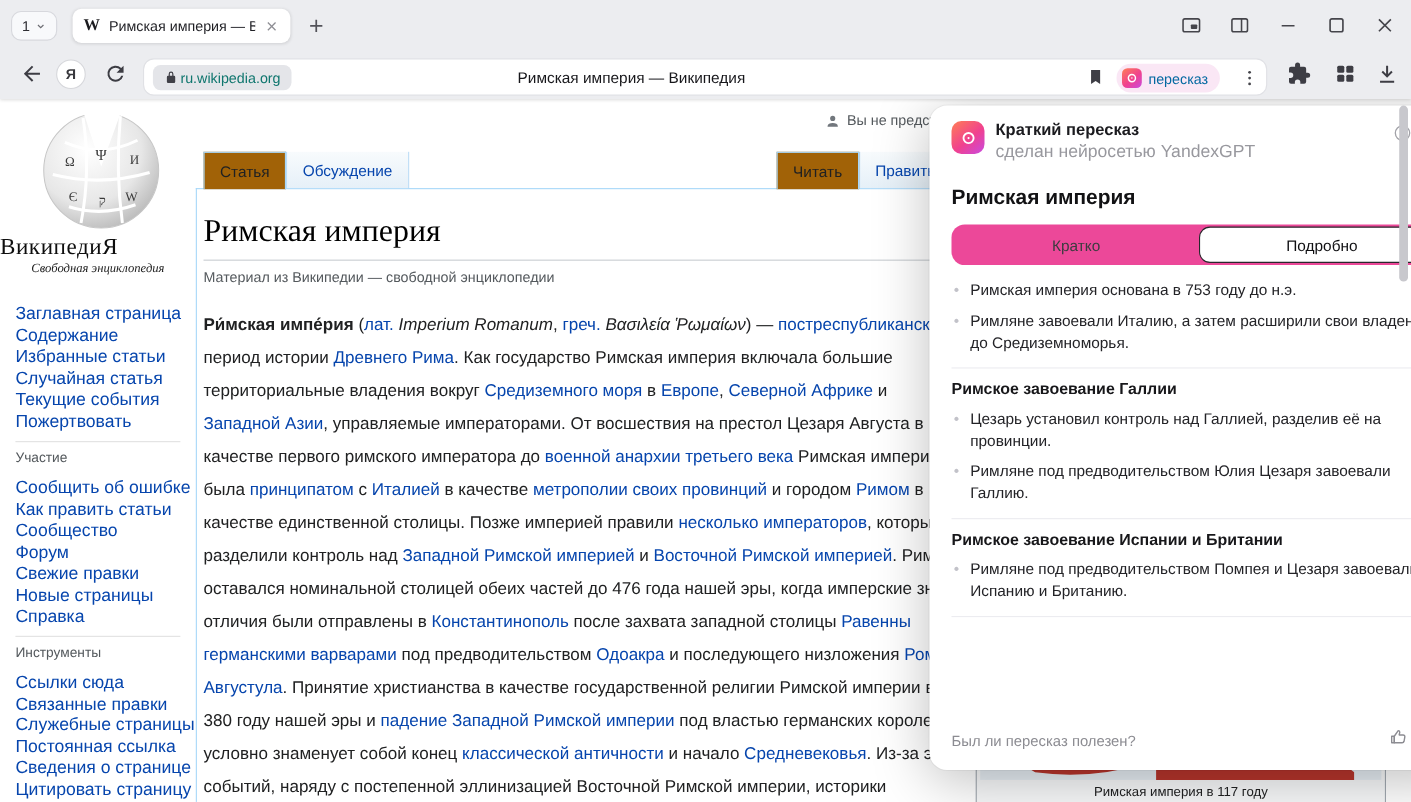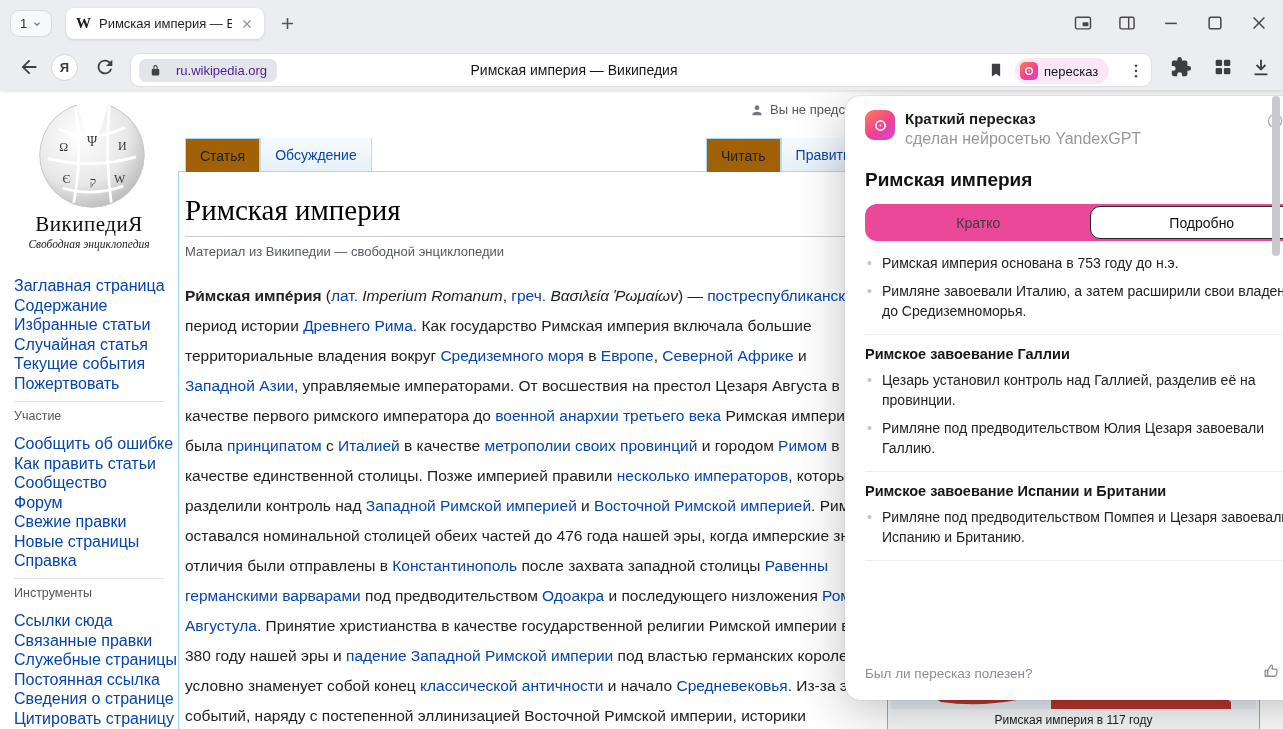--- a/index.html
+++ b/index.html
@@ -18,48 +18,48 @@
   .newtab { position:absolute; left:278px; top:14px; width:19px; height:19px; color:#53535a; }
   .newtab svg { width:19px; height:19px; }
   .win-controls { position:absolute; right:14px; top:13px; display:flex; gap:24px; color:#45454b; }
   .win-controls .wicon { width:20px; height:20px; }
   .win-controls svg { width:20px; height:20px; }
 
   .tb-icon { position:absolute; top:56px; width:22px; height:22px; color:#3d3d44; }
   .tb-icon svg { width:22px; height:22px; }
   .ya-btn { position:absolute; left:51px; top:54px; width:27px; height:27px; border-radius:50%; background:#fff; border:1px solid #d6d7db; display:flex; align-items:center; justify-content:center; font-size:13px; font-weight:bold; color:#38383d; }
   .addressbar { position:absolute; left:130px; top:53px; width:1022px; height:34px; background:#fff; border:1px solid #e0e1e5; border-radius:10px; }
-  .domain-chip { position:absolute; left:8px; top:5px; height:23px; padding:0 10px; background:#e4e5e9; border-radius:7px; display:flex; align-items:center; gap:14px; font-size:13px; color:#4c1d95; }
+  .domain-chip { position:absolute; left:8px; top:5px; height:23px; padding:0 10px; background:#e4e5e9; border-radius:7px; display:flex; align-items:center; gap:2px; font-size:13px; color:#0f766e; }
   .domain-chip svg { width:13px; height:13px; color:#404047; }
   .ab-title { position:absolute; left:443px; top:8px; transform:translateX(-50%); font-size:14px; color:#17171b; white-space:nowrap; }
   .bookmark-btn { position:absolute; left:856px; top:7px; width:18px; height:18px; color:#3e3e45; }
   .bookmark-btn svg { width:18px; height:18px; }
   .pereskaz-btn { position:absolute; left:884px; top:4px; height:26px; padding:0 11px 0 5px; background:#fae7f5; border-radius:13px; display:flex; align-items:center; gap:6px; }
   .pereskaz-ic { width:18px; height:18px; border-radius:5px; background:linear-gradient(140deg,#ff7e55 0%,#f0418f 55%,#c94ae0 100%); display:flex; align-items:center; justify-content:center; }
   .pereskaz-ic svg { width:12px; height:12px; }
-  .pereskaz-lbl { font-size:13px; font-weight:500; color:#0f172a; }
+  .pereskaz-lbl { font-size:13px; font-weight:500; color:#0369a1; }
   .dots-btn { position:absolute; left:996px; top:8px; width:18px; height:18px; color:#45454b; }
   .dots-btn svg { width:18px; height:18px; }
 
   
   .page { position:absolute; top:90px; left:0; width:1283px; height:639px; background:#fff; overflow:hidden; }
   .p-personal { position:absolute; left:750px; top:12px; display:flex; align-items:center; gap:6px; font-size:13px; color:#54595d; }
   .p-personal svg { width:14px; height:14px; color:#72777d; }
   .hline { position:absolute; left:178px; right:0; top:81px; height:1px; background:#a7d7f9; }
   .vline { position:absolute; left:178px; top:81px; bottom:0; width:1px; background:#a7d7f9; }
   .ptabs { position:absolute; top:48px; height:34px; display:flex; }
   .ptabs-left { left:185px; }
   .ptabs-right { left:706px; }
   .ptab { height:33px; padding:0 14px; display:flex; align-items:center; font-size:14px; color:#0645ad; background:linear-gradient(#f8fbfd,#e6f0f8); border-left:1px solid #bcdcf5; }
   .ptab:last-child { border-right:1px solid #bcdcf5; }
   .ptab.sel { height:34px; background:#a16207; color:#202122; border:1px solid #a7d7f9; border-bottom:none; z-index:2; }
 
   
   .wlogo { position:absolute; left:37px; top:10px; width:110px; height:110px; }
-  .wordmark { position:absolute; left:0; top:122px; width:178px; text-align:center; font-family:"Liberation Serif", serif; font-size:21px; color:#0e0e0e; letter-spacing:.5px; }
+  .wordmark { position:absolute; left:0; top:122px; width:178px; font-family:"Liberation Serif", serif; font-size:21px; color:#0e0e0e; letter-spacing:.5px; }
   .tagline { position:absolute; left:0; top:148px; width:178px; text-align:center; font-family:"Liberation Serif", serif; font-style:italic; font-size:11.5px; color:#222; }
   .snav { position:absolute; left:14px; font-size:16px; line-height:19.5px; }
   .snav a { display:block; color:#0645ad; text-decoration:none; white-space:nowrap; }
   .snav-h { position:absolute; left:14px; width:150px; font-size:12.5px; color:#54595d; padding-top:7px; border-top:1px solid #e2e2e2; }
 
   
   .content { position:absolute; left:185px; top:104px; width:692px; }
   .a-h1 { font-family:"Liberation Serif", serif; font-size:29px; font-weight:normal; color:#000; padding-bottom:9px; border-bottom:1px solid #c8ccd1; }
   .a-sub { margin-top:7px; font-size:13px; color:#54595d; }
   .a-p { margin-top:22px; font-size:15.5px; line-height:30px; color:#202122; }

